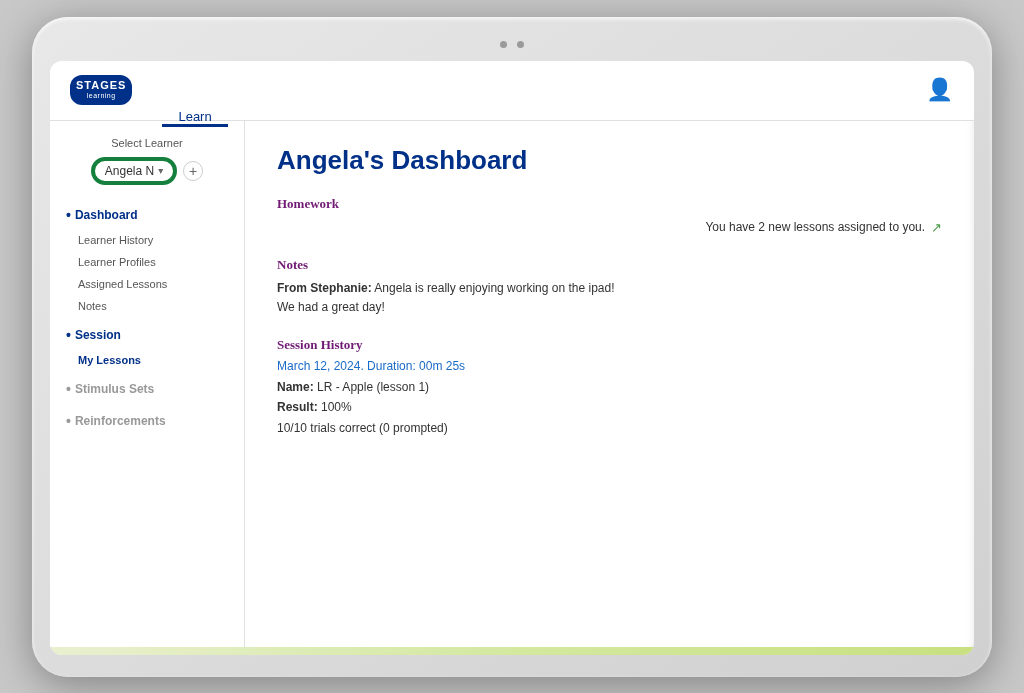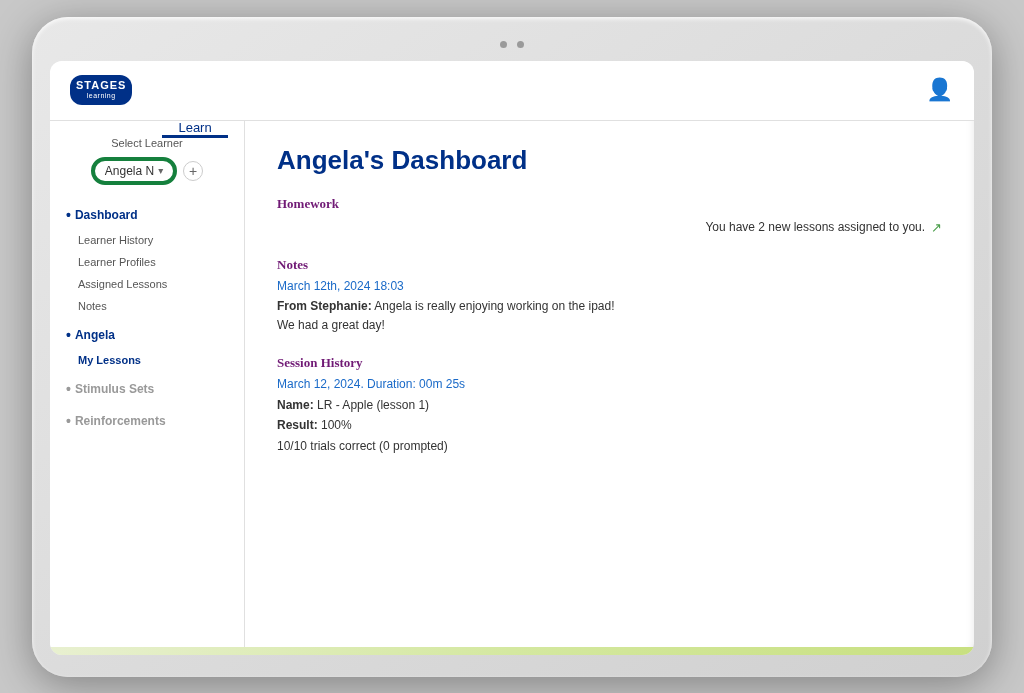--- a/index.html
+++ b/index.html
@@ -103,21 +103,21 @@
 
     .nav-tab {
       display: flex;
       align-items: center;
       padding: 0 16px;
       font-size: 13px;
       color: #333;
       cursor: pointer;
       border-bottom: 3px solid transparent;
       position: relative;
-      top: 18px;
+      top: 7px;
       margin-top: 42px;
     }
 
     .nav-tab.active {
       color: #003087;
       border-bottom: 3px solid #003087;
       font-weight: 500;
     }
 
     .user-icon-area {
@@ -353,21 +353,21 @@
               <span>Assigned Lessons</span>
             </div>
             <div class="sidebar-item">
               <span>Notes</span>
             </div>
           </div>
 
           <div class="sidebar-section">
             <div class="sidebar-section-header">
               <span class="bullet">•</span>
-              <span>Angela</span>
+              <span>Session</span>
             </div>
             <div class="sidebar-item active">
               <span>My Lessons</span>
             </div>
           </div>
 
           <div class="sidebar-section">
             <div class="sidebar-section-header inactive">
               <span class="bullet">•</span>
               <span>Stimulus Sets</span>
@@ -388,21 +388,20 @@
           <div class="section-block">
             <div class="section-heading">Homework</div>
             <div class="homework-line">
               <span class="section-text">You have 2 new lessons assigned to you.</span>
               <span class="external-link-icon">↗︎</span>
             </div>
           </div>
 
           <div class="section-block">
             <div class="section-heading">Notes</div>
-            <div class="note-date">March 12th, 2024 18:03</div>
             <div class="section-text">
               <strong><span>From Stephanie:</span></strong>
               <span>Angela is really enjoying working on the ipad!</span><br>
               <span>We had a great day!</span>
             </div>
           </div>
 
           <div class="section-block">
             <div class="section-heading">Session History</div>
             <div class="session-date">March 12, 2024. Duration: 00m 25s</div>

